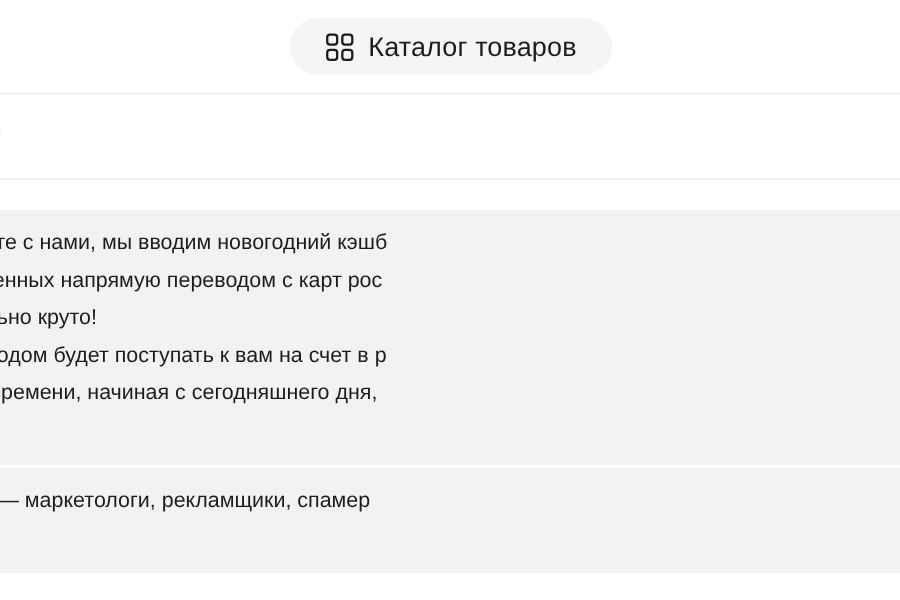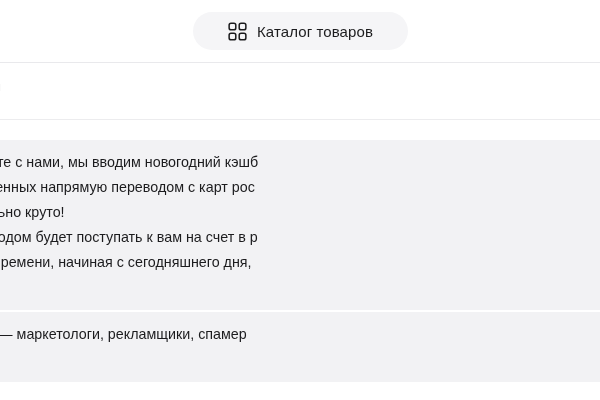--- a/index.html
+++ b/index.html
@@ -41,21 +41,21 @@
     cursor: pointer;
     box-sizing: border-box;
   }
   .catalog-icon {
     width: 19px;
     height: 19px;
     display: block;
     flex: 0 0 auto;
   }
   .catalog-label {
-    font-size: 15px;
+    font-size: 18px;
     color: #1c1c1e;
     letter-spacing: 0.1px;
     white-space: nowrap;
   }
 
   
   .secondbar {
     position: absolute;
     left: 0;
     top: 63px;

